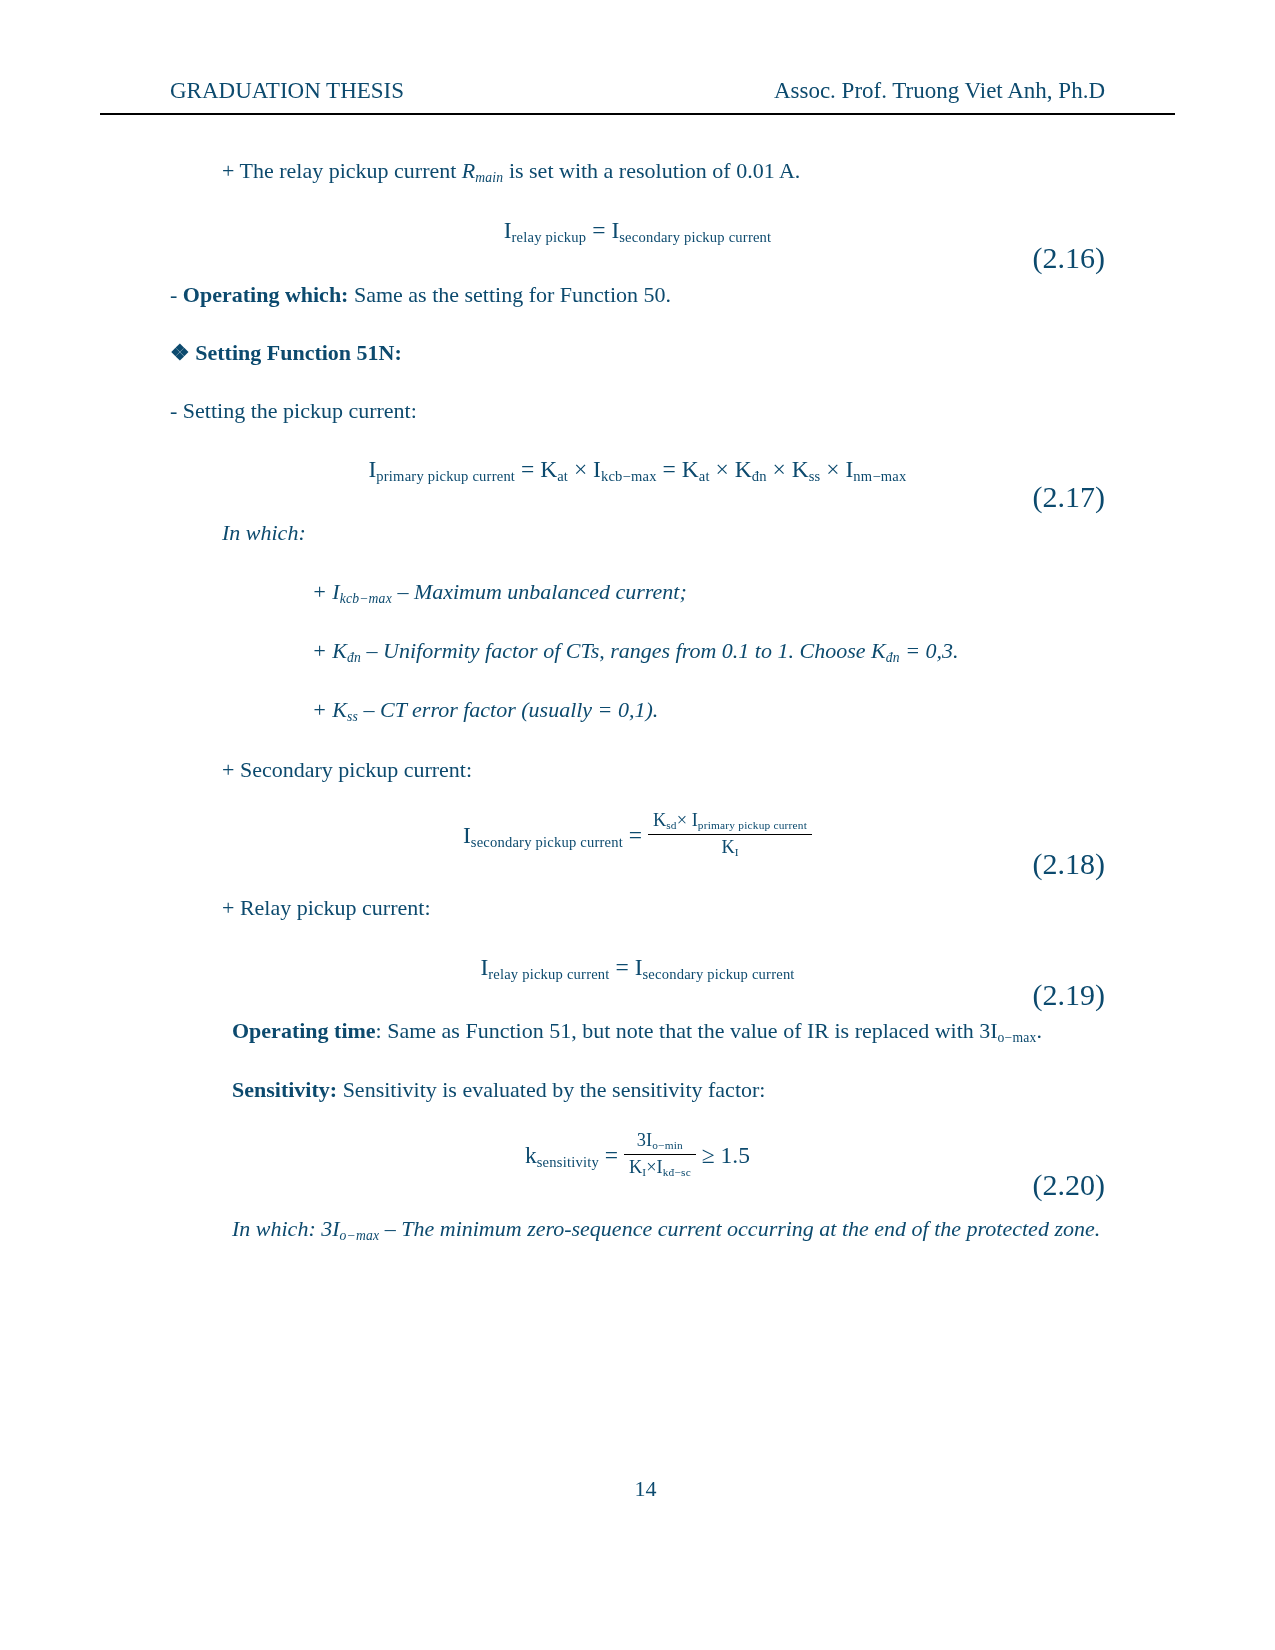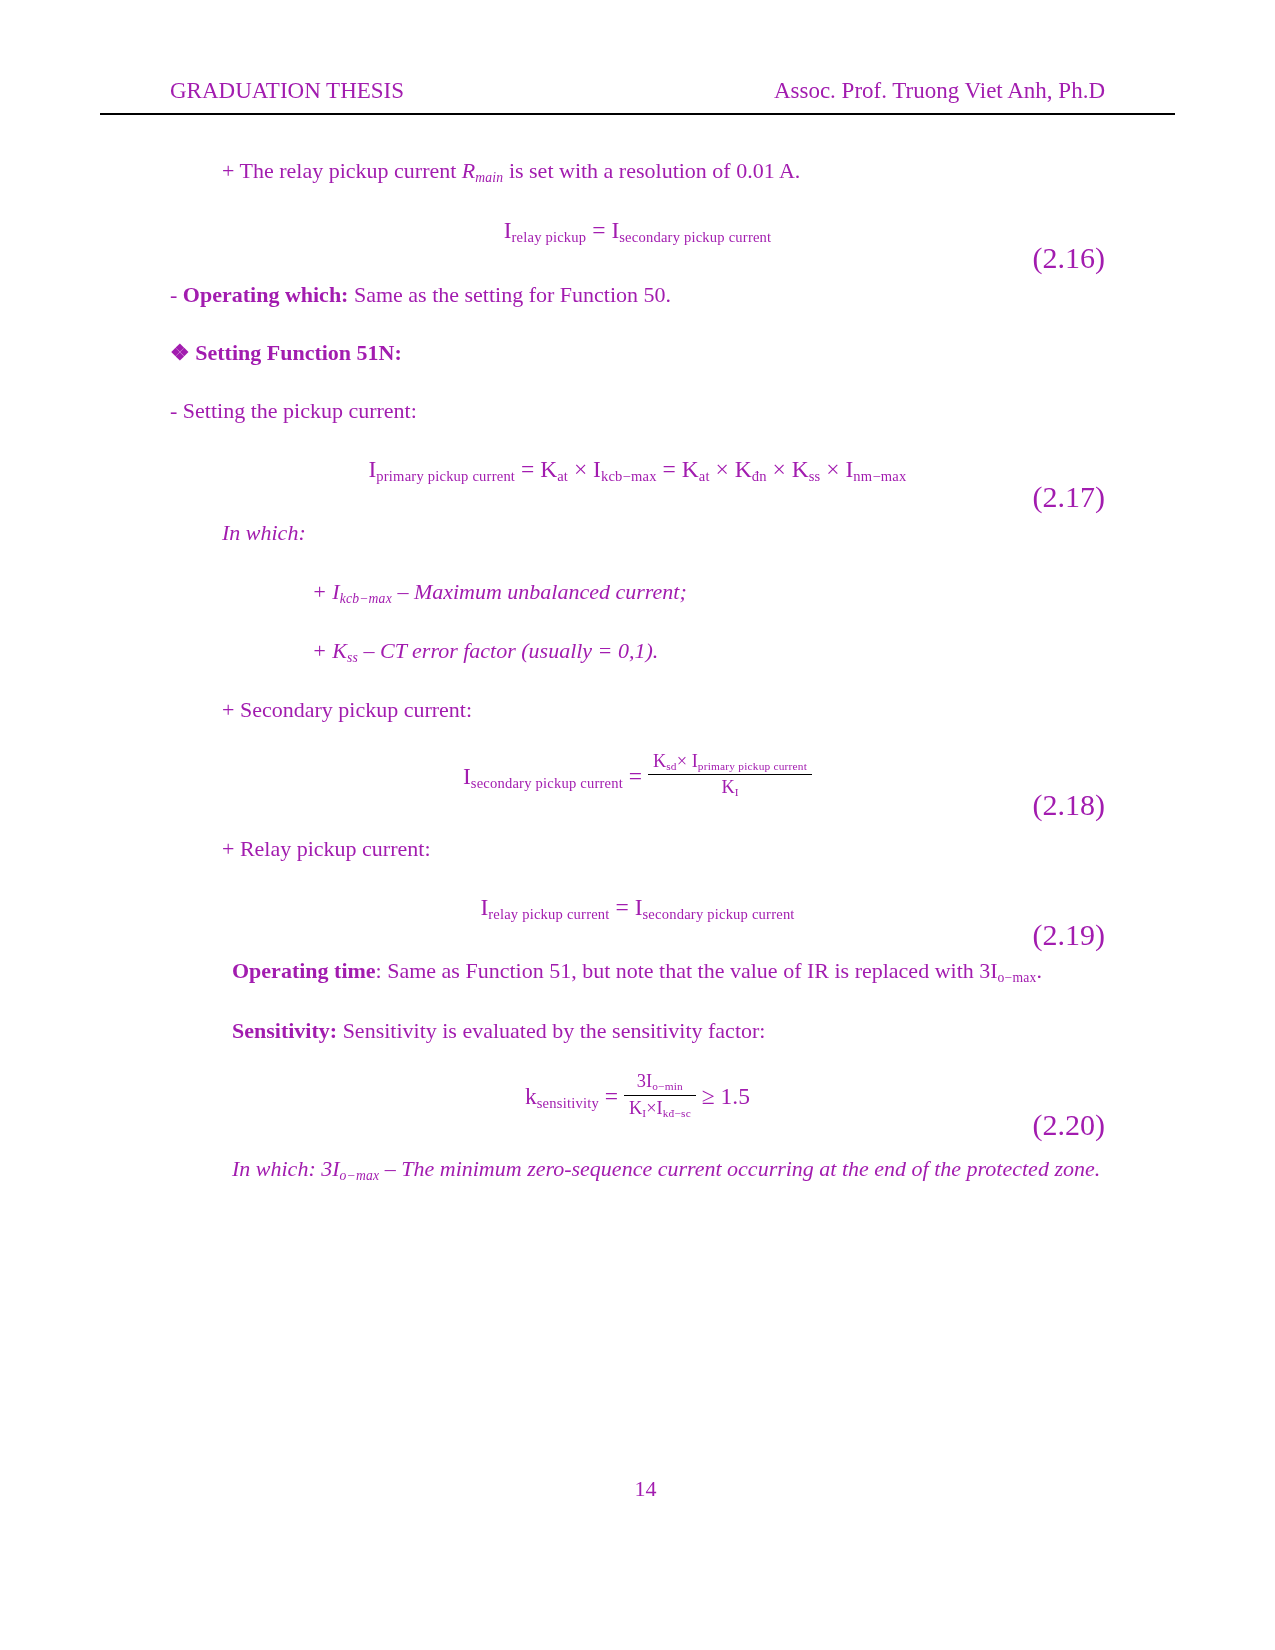--- a/index.html
+++ b/index.html
@@ -1,21 +1,21 @@
 <!DOCTYPE html>
 <html><head>
 <meta charset="utf-8">
 <style>
   html,body{margin:0;padding:0;background:#e8e8e8;}
   .page{
     position:relative;
     width:1275px;height:1650px;
     margin:0 auto;background:#ffffff;
     font-family:"Liberation Serif", serif;
-    font-size:22px;color:#a21caf;
+    font-size:22px;color:#0c4a6e;
     box-sizing:border-box;
     padding:78px 100px 0;
     overflow:hidden;
   }
   .page-header{
     display:flex;justify-content:space-between;align-items:baseline;
     margin:0 70px;font-size:23px;
   }
   .header-rule{height:0;border-bottom:2.5px solid #000;margin-top:9px;}
   .doc-body{margin:40px 70px 0;}
@@ -51,20 +51,21 @@
 
   <main class="doc-body" id="doc-body">
       <div class="block para ind1"><span>+ The relay pickup current </span><span class="i">R</span><span class="i sub">main</span><span>  is set with a resolution of 0.01 A.</span></div>
       <div class="block equation"><span class="eq-body"><span>I</span><span class="sub">relay pickup</span><span> = I</span><span class="sub">secondary pickup current</span></span><span class="eq-number">(2.16)</span></div>
       <div class="block para"><span>- </span><span class="b">Operating which:</span><span> Same as the setting for Function 50.</span></div>
       <div class="block para"><span class="b">❖ Setting Function 51N:</span></div>
       <div class="block para"><span>-  Setting the pickup current:</span></div>
       <div class="block equation"><span class="eq-body"><span>I</span><span class="sub">primary pickup current</span><span> = K</span><span class="sub">at</span><span> × I</span><span class="sub">kcb−max</span><span> = K</span><span class="sub">at</span><span> × K</span><span class="sub">đn</span><span> × K</span><span class="sub">ss</span><span> × I</span><span class="sub">nm−max</span></span><span class="eq-number">(2.17)</span></div>
       <div class="block para ind1"><span class="i">In which:</span></div>
       <div class="block para ind2"><span class="i">+ I</span><span class="i sub">kcb−max</span><span class="i"> – Maximum unbalanced current;</span></div>
+      <div class="block para ind2"><span class="i">+ K</span><span class="i sub">đn</span><span class="i"> – Uniformity factor of CTs, ranges from 0.1 to 1. Choose K</span><span class="i sub">đn</span><span class="i"> = 0,3.</span></div>
       <div class="block para ind2"><span class="i">+  K</span><span class="i sub">ss</span><span class="i"> – CT error factor (usually = 0,1).</span></div>
       <div class="block para ind1"><span>+  Secondary pickup current:</span></div>
       <div class="block equation"><span class="eq-body"><span>I</span><span class="sub">secondary pickup current</span><span> = </span><span class="frac"><span class="fnum"><span>K</span><span class="sub">sd</span><span>× I</span><span class="sub">primary pickup current</span></span><span class="fden"><span>K</span><span class="sub">I</span></span></span></span><span class="eq-number">(2.18)</span></div>
       <div class="block para ind1"><span>+ Relay pickup current:</span></div>
       <div class="block equation"><span class="eq-body"><span>I</span><span class="sub">relay pickup current</span><span> = I</span><span class="sub">secondary pickup current</span></span><span class="eq-number">(2.19)</span></div>
       <div class="block para hang"><span class="b">Operating time</span><span>: Same as Function 51, but note that the value of IR is replaced with </span><span>3I</span><span class="sub">o−max</span><span>.</span></div>
       <div class="block para hang"><span class="b">Sensitivity:</span><span> Sensitivity is evaluated by the sensitivity factor:</span></div>
       <div class="block equation"><span class="eq-body"><span>k</span><span class="sub">sensitivity</span><span> = </span><span class="frac"><span class="fnum"><span>3I</span><span class="sub">o−min</span></span><span class="fden"><span>K</span><span class="sub">I</span><span>×I</span><span class="sub">kđ−sc</span></span></span><span> ≥ 1.5</span></span><span class="eq-number">(2.20)</span></div>
       <div class="block para hang"><span class="i">In which: 3I</span><span class="i sub">o−max</span><span class="i">  –  The minimum zero-sequence current occurring at the end of the protected zone.</span></div>
     </main>

